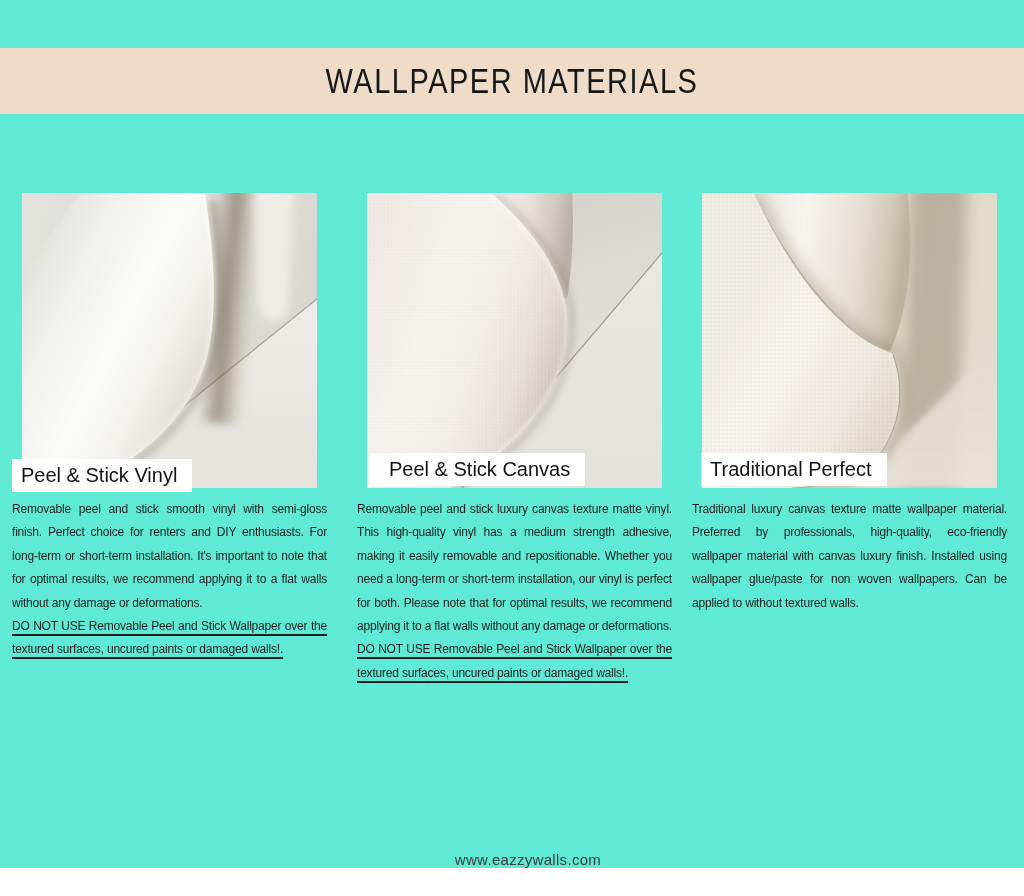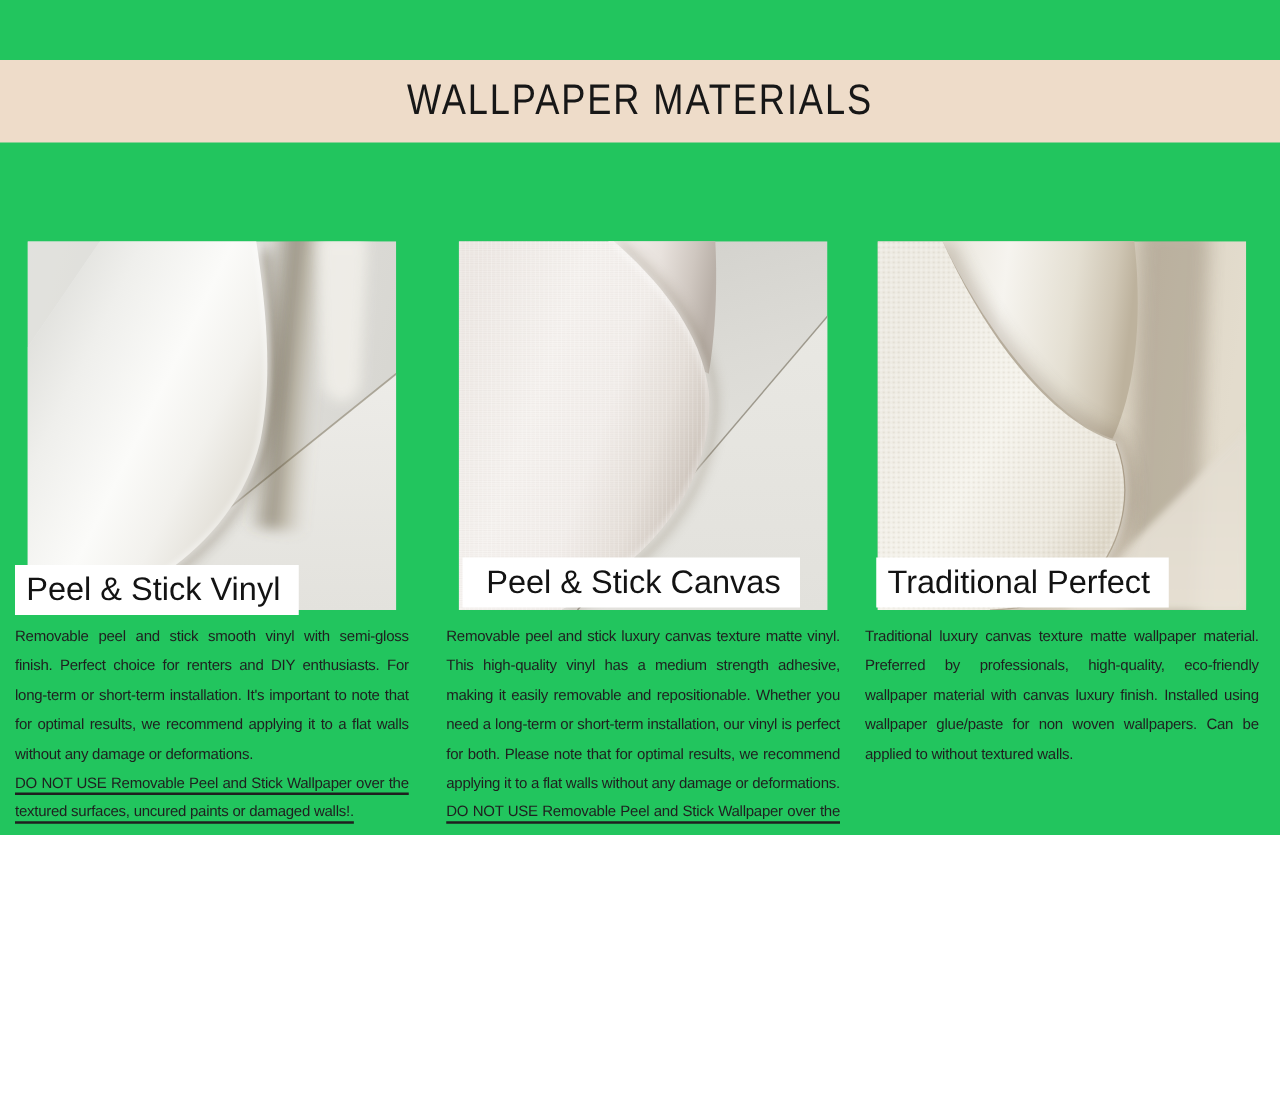--- a/index.html
+++ b/index.html
@@ -1,32 +1,32 @@
 <!DOCTYPE html>
 <html><head>
 <meta charset="utf-8">
 <style>
   html,body { margin:0; padding:0; }
   body { width:1024px; height:896px; font-family:"Liberation Sans", sans-serif; }
-  .page { position:relative; width:1024px; height:668px; background:#22c55e; overflow:hidden; }
+  .page { position:relative; width:1024px; height:868px; background:#5eead4; overflow:hidden; }
 
   
   .band { position:absolute; top:48px; left:0; width:1024px; height:66px; background:#eedcc9;
           display:flex; align-items:center; justify-content:center; }
   .title { margin:0; font-size:29px; font-weight:400; letter-spacing:1.5px; color:#171717;
            transform:scaleY(1.18); font-family:"Liberation Sans", sans-serif; }
 
   
   .col { position:absolute; top:193px; width:315px; }
   .col-1 { left:12px; } .col-2 { left:357px; } .col-3 { left:692px; }
 
   figure.photo { margin:0 0 0 10px; width:295px; height:295px; position:relative; }
   figure.photo svg { display:block; width:295px; height:295px; }
 
-  .label { position:absolute; background:#ffffff; color:#131313; font-size:26px; line-height:1.1;
+  .label { position:absolute; background:#ffffff; color:#131313; font-size:20px; line-height:1.1;
            padding:5px 15px 6px 9px; white-space:nowrap; }
   .col-1 .label { left:-10px; bottom:-4px; }
   .col-2 .label { left:3px;  bottom:2px;padding-left:19px; }
   .col-3 .label { left:-1px; bottom:2px; }
 
   .desc { width:315px; margin:10px 0 0 0; font-size:12px; line-height:23.4px;
           text-align:justify; color:#1f1f1f; letter-spacing:-0.2px; }
   .warning { margin:0; text-decoration:underline; text-decoration-thickness:1.5px; text-underline-offset:4px; }
 
   .site-url { position:absolute; top:851px; left:16px; width:1024px; text-align:center;

